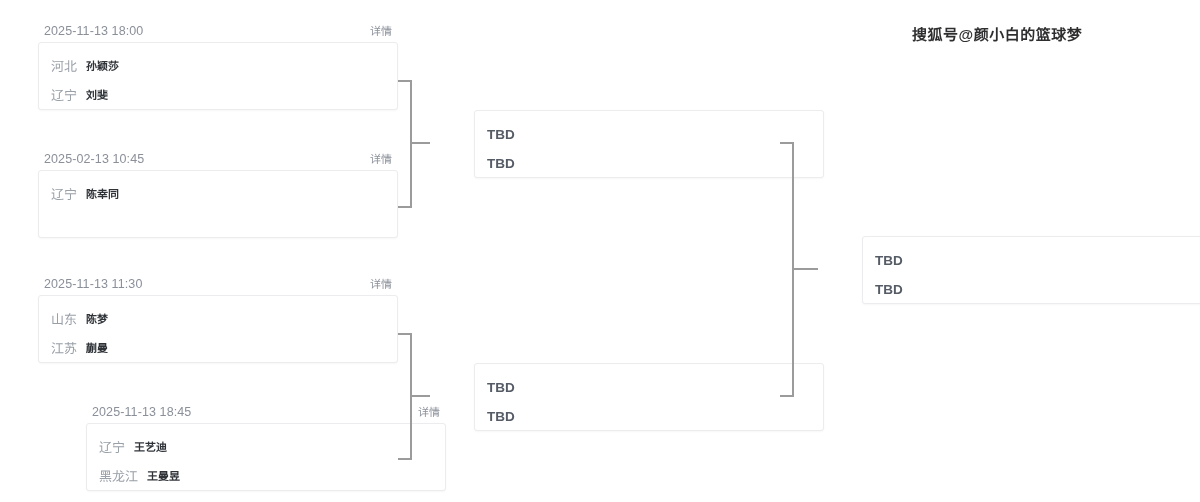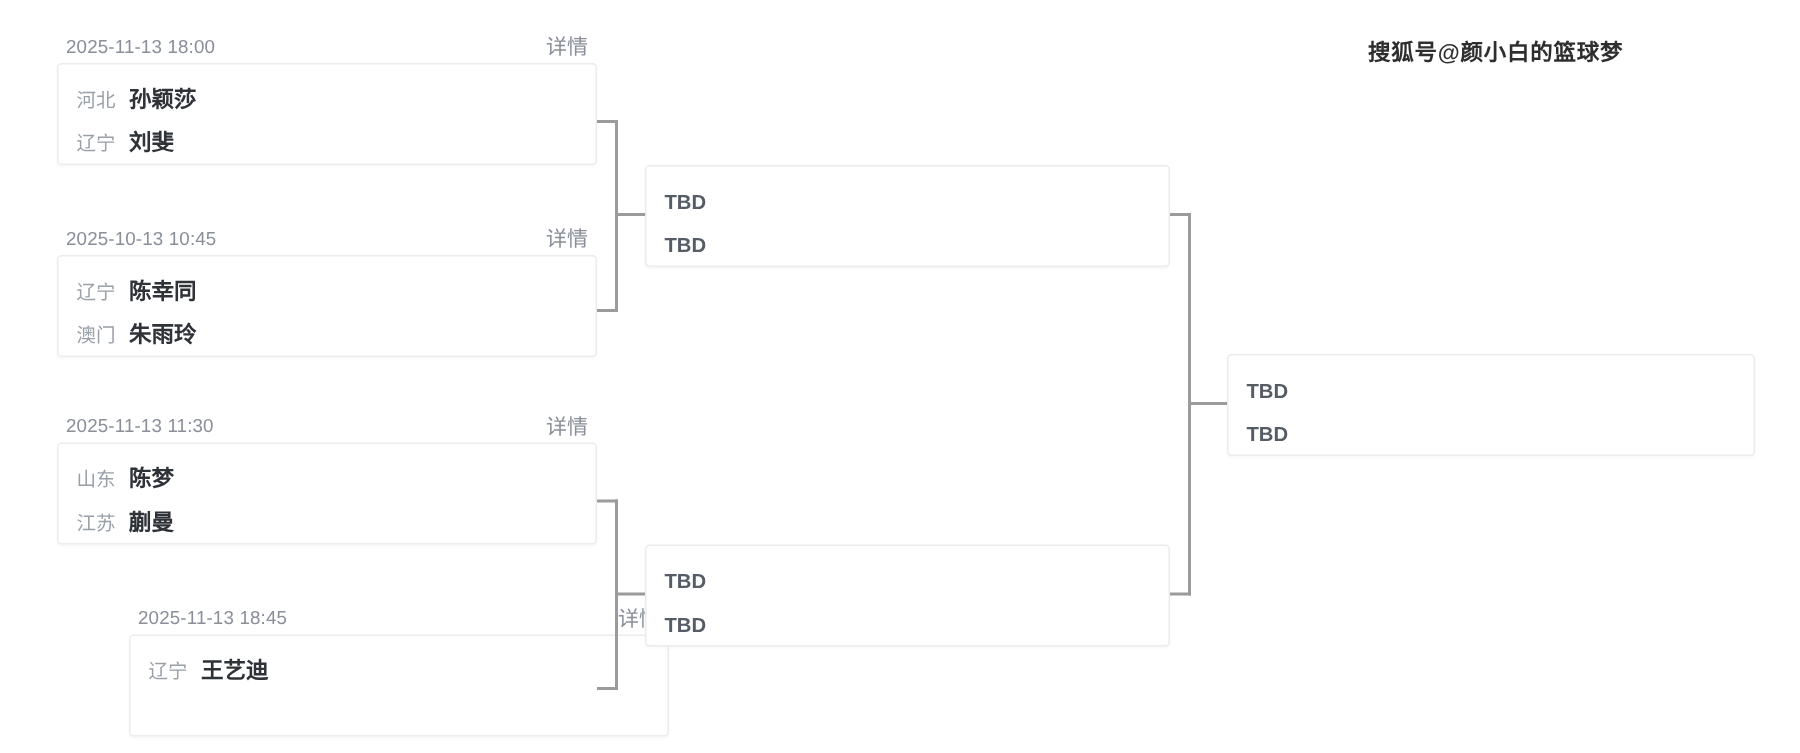--- a/index.html
+++ b/index.html
@@ -40,21 +40,21 @@
     justify-content: space-between;
     box-sizing: border-box;
   }
   .match-date {
     font-size: 12.5px;
     color: #8a8f99;
     letter-spacing: .1px;
     white-space: nowrap;
   }
   .match-detail-link {
-    font-size: 14px;
+    font-size: 11px;
     color: #8a8f99;
     white-space: nowrap;
     cursor: pointer;
     padding-right: 2px;
   }
   .match-box {
     border: 1px solid #ececee;
     border-radius: 3px;
     background: #ffffff;
     box-shadow: 0 1px 2px rgba(0,0,0,0.035);
@@ -68,35 +68,36 @@
     display: flex;
     align-items: center;
     white-space: nowrap;
   }
   .team-region {
     font-size: 13px;
     color: #9aa0a8;
     font-weight: 400;
   }
   .team-player {
-    font-size: 15px;
+    font-size: 11px;
     color: #2f3338;
     font-weight: bold;
     margin-left: 9px;
   }
 
   
   .tbd-box {
     position: absolute;
     border: 1px solid #ececee;
     border-radius: 3px;
     background: #ffffff;
     box-shadow: 0 1px 2px rgba(0,0,0,0.035);
     box-sizing: border-box;
     padding: 9px 0 16px 12px;
+    margin-left: 44px;
   }
   .tbd-row {
     height: 29px;
     line-height: 29px;
     font-size: 13.5px;
     font-weight: bold;
     color: #565c66;
     white-space: nowrap;
   }
 
@@ -136,32 +137,28 @@
       </div>
       <div class="team-row">
         <span class="team-region">辽宁</span>
         <span class="team-player">刘斐</span>
       </div>
     </div>
   </div>
 
   <div class="match" style="left:38px; top:136px;">
     <div class="match-header">
-      <span class="match-date">2025-10-13  10:45</span>
+      <span class="match-date">2025-02-13  10:45</span>
       <span class="match-detail-link">详情</span>
     </div>
     <div class="match-box">
       <div class="team-row">
         <span class="team-region">辽宁</span>
         <span class="team-player">陈幸同</span>
       </div>
-      <div class="team-row">
-        <span class="team-region">澳门</span>
-        <span class="team-player">朱雨玲</span>
-      </div>
     </div>
   </div>
 
   <div class="match" style="left:38px; top:261px;">
     <div class="match-header">
       <span class="match-date">2025-11-13  11:30</span>
       <span class="match-detail-link">详情</span>
     </div>
     <div class="match-box">
       <div class="team-row">
@@ -177,20 +174,24 @@
 
   <div class="match" style="left:38px; top:389px;padding-left:48px;">
     <div class="match-header">
       <span class="match-date">2025-11-13  18:45</span>
       <span class="match-detail-link">详情</span>
     </div>
     <div class="match-box">
       <div class="team-row">
         <span class="team-region">辽宁</span>
         <span class="team-player">王艺迪</span>
+      </div>
+      <div class="team-row">
+        <span class="team-region">黑龙江</span>
+        <span class="team-player">王曼昱</span>
       </div>
     </div>
   </div>
 
   <div class="conn conn-h" style="left:398px; top:68px; width:14px;"></div>
   <div class="conn conn-v" style="left:410px; top:68px; height:128px;"></div>
   <div class="conn conn-h" style="left:398px; top:194px; width:14px;"></div>
   <div class="conn conn-h" style="left:410px; top:130px; width:20px;"></div>
 
   <div class="conn conn-h" style="left:398px; top:321px; width:14px;"></div>

